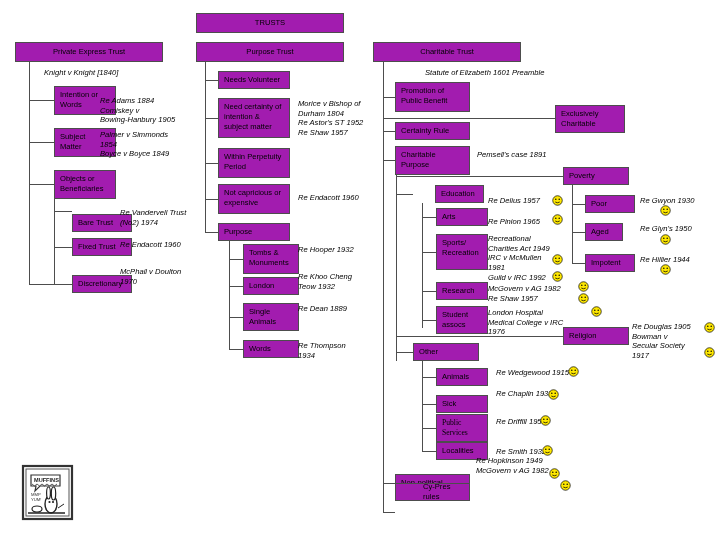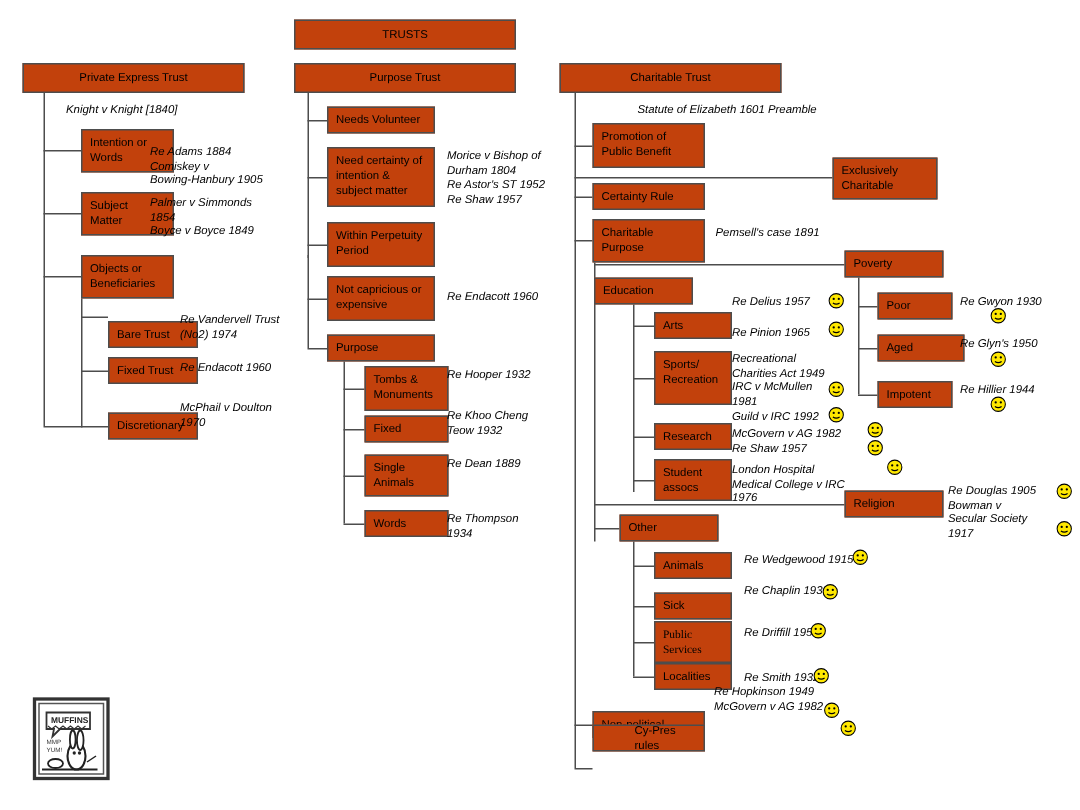--- a/index.html
+++ b/index.html
@@ -11,21 +11,21 @@
     overflow:hidden;
     color:#000;
   }
   #stage{position:absolute;left:0;top:0;width:720px;height:540px;}
 
   
   .box{
     position:absolute;
     box-sizing:border-box;
     border:1px solid #4d4d4d;
-    background:#c2410c;
+    background:#a21caf;
     font-size:7.6px;
     line-height:10px;
     color:#000;
     padding:3px 5px;
     display:flex;
     align-items:center;
     white-space:pre-line;
   }
   .box.ctr{justify-content:center;text-align:center;}
   .box.top{align-items:flex-start;}
@@ -138,21 +138,21 @@
   <div class="box" style="left:218px;top:223px;width:72px;height:18px;">Purpose</div>
 
   <div class="ln lnv" style="left:229px;top:241px;height:108px;"></div>
 
   <div class="ln lnh" style="left:229px;top:259px;width:14px;"></div>
   <div class="box top" style="left:243px;top:244px;width:56px;height:30px;">Tombs &amp;
 Monuments</div>
   <div class="case" style="left:298px;top:245px;width:85px;">Re Hooper 1932</div>
 
   <div class="ln lnh" style="left:229px;top:286px;width:14px;"></div>
-  <div class="box" style="left:243px;top:277px;width:56px;height:18px;">Fixed</div>
+  <div class="box" style="left:243px;top:277px;width:56px;height:18px;">London</div>
   <div class="case" style="left:298px;top:272px;width:85px;">Re Khoo Cheng
 Teow 1932</div>
 
   <div class="ln lnh" style="left:229px;top:317px;width:14px;"></div>
   <div class="box top" style="left:243px;top:303px;width:56px;height:28px;">Single
 Animals</div>
   <div class="case" style="left:298px;top:304px;width:85px;">Re Dean 1889</div>
 
   <div class="ln lnh" style="left:229px;top:349px;width:14px;"></div>
   <div class="box" style="left:243px;top:340px;width:56px;height:18px;">Words</div>
@@ -179,21 +179,21 @@
   <div class="ln lnh" style="left:383px;top:160px;width:12px;"></div>
   <div class="box top" style="left:395px;top:146px;width:75px;height:29px;">Charitable
 Purpose</div>
   <div class="case" style="left:477px;top:150px;width:110px;">Pemsell's case 1891</div>
 
   <div class="ln lnv" style="left:396px;top:175px;height:186px;"></div>
 
   <div class="ln lnh" style="left:396px;top:176px;width:167px;"></div>
 
   <div class="ln lnh" style="left:396px;top:194px;width:17px;"></div>
-  <div class="box" style="left:396px;top:185px;width:66px;height:18px;">Education</div>
+  <div class="box" style="left:435px;top:185px;width:49px;height:18px;">Education</div>
 
   <div class="ln lnv" style="left:422px;top:203px;height:125px;"></div>
 
   <div class="ln lnh" style="left:422px;top:217px;width:14px;"></div>
   <div class="box" style="left:436px;top:208px;width:52px;height:18px;">Arts</div>
 
   <div class="ln lnh" style="left:422px;top:252px;width:14px;"></div>
   <div class="box top" style="left:436px;top:234px;width:52px;height:36px;">Sports/
 Recreation</div>
 
@@ -251,21 +251,21 @@
 
   <div class="box" style="left:563px;top:167px;width:66px;height:18px;">Poverty</div>
 
   <div class="ln lnv" style="left:572px;top:185px;height:78px;"></div>
 
   <div class="ln lnh" style="left:572px;top:204px;width:13px;"></div>
   <div class="box" style="left:585px;top:195px;width:50px;height:18px;">Poor</div>
   <div class="case" style="left:640px;top:196px;width:78px;">Re Gwyon 1930</div>
 
   <div class="ln lnh" style="left:572px;top:232px;width:13px;"></div>
-  <div class="box" style="left:585px;top:223px;width:58px;height:18px;">Aged</div>
+  <div class="box" style="left:585px;top:223px;width:38px;height:18px;">Aged</div>
   <div class="case" style="left:640px;top:224px;width:78px;">Re Glyn's 1950</div>
 
   <div class="ln lnh" style="left:572px;top:263px;width:13px;"></div>
   <div class="box" style="left:585px;top:254px;width:50px;height:18px;">Impotent</div>
   <div class="case" style="left:640px;top:255px;width:78px;">Re Hillier 1944</div>
 
   <div class="box" style="left:563px;top:327px;width:66px;height:18px;">Religion</div>
   <div class="case" style="left:632px;top:322px;width:80px;">Re Douglas 1905
 Bowman v
 Secular Society

